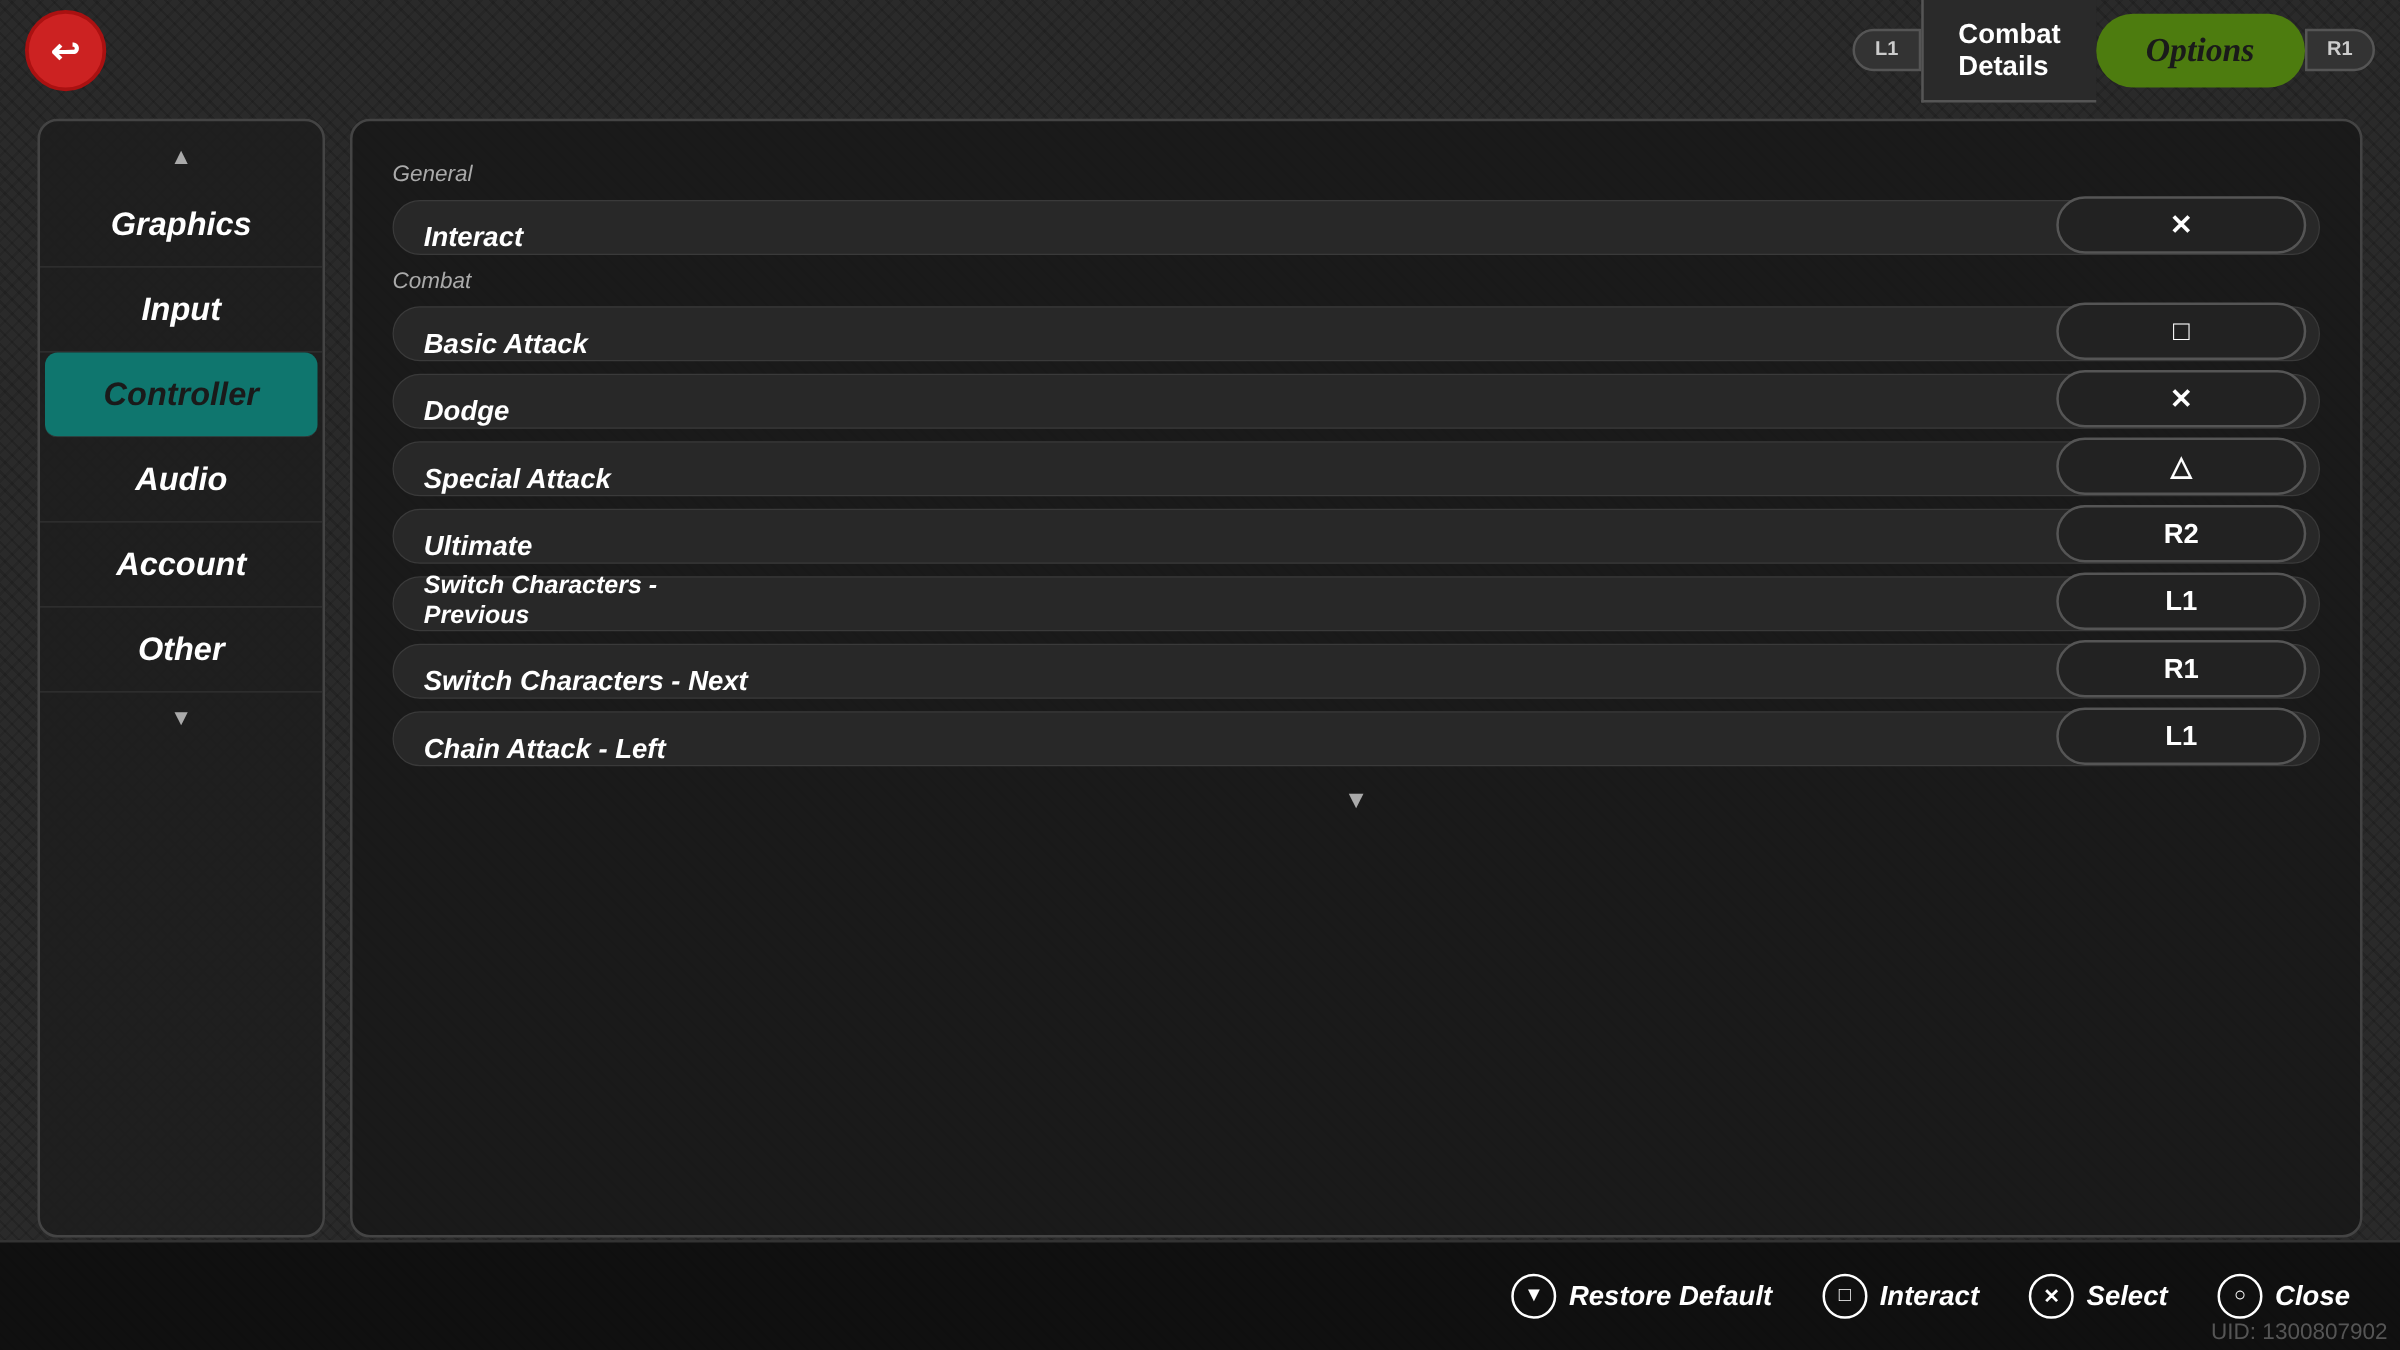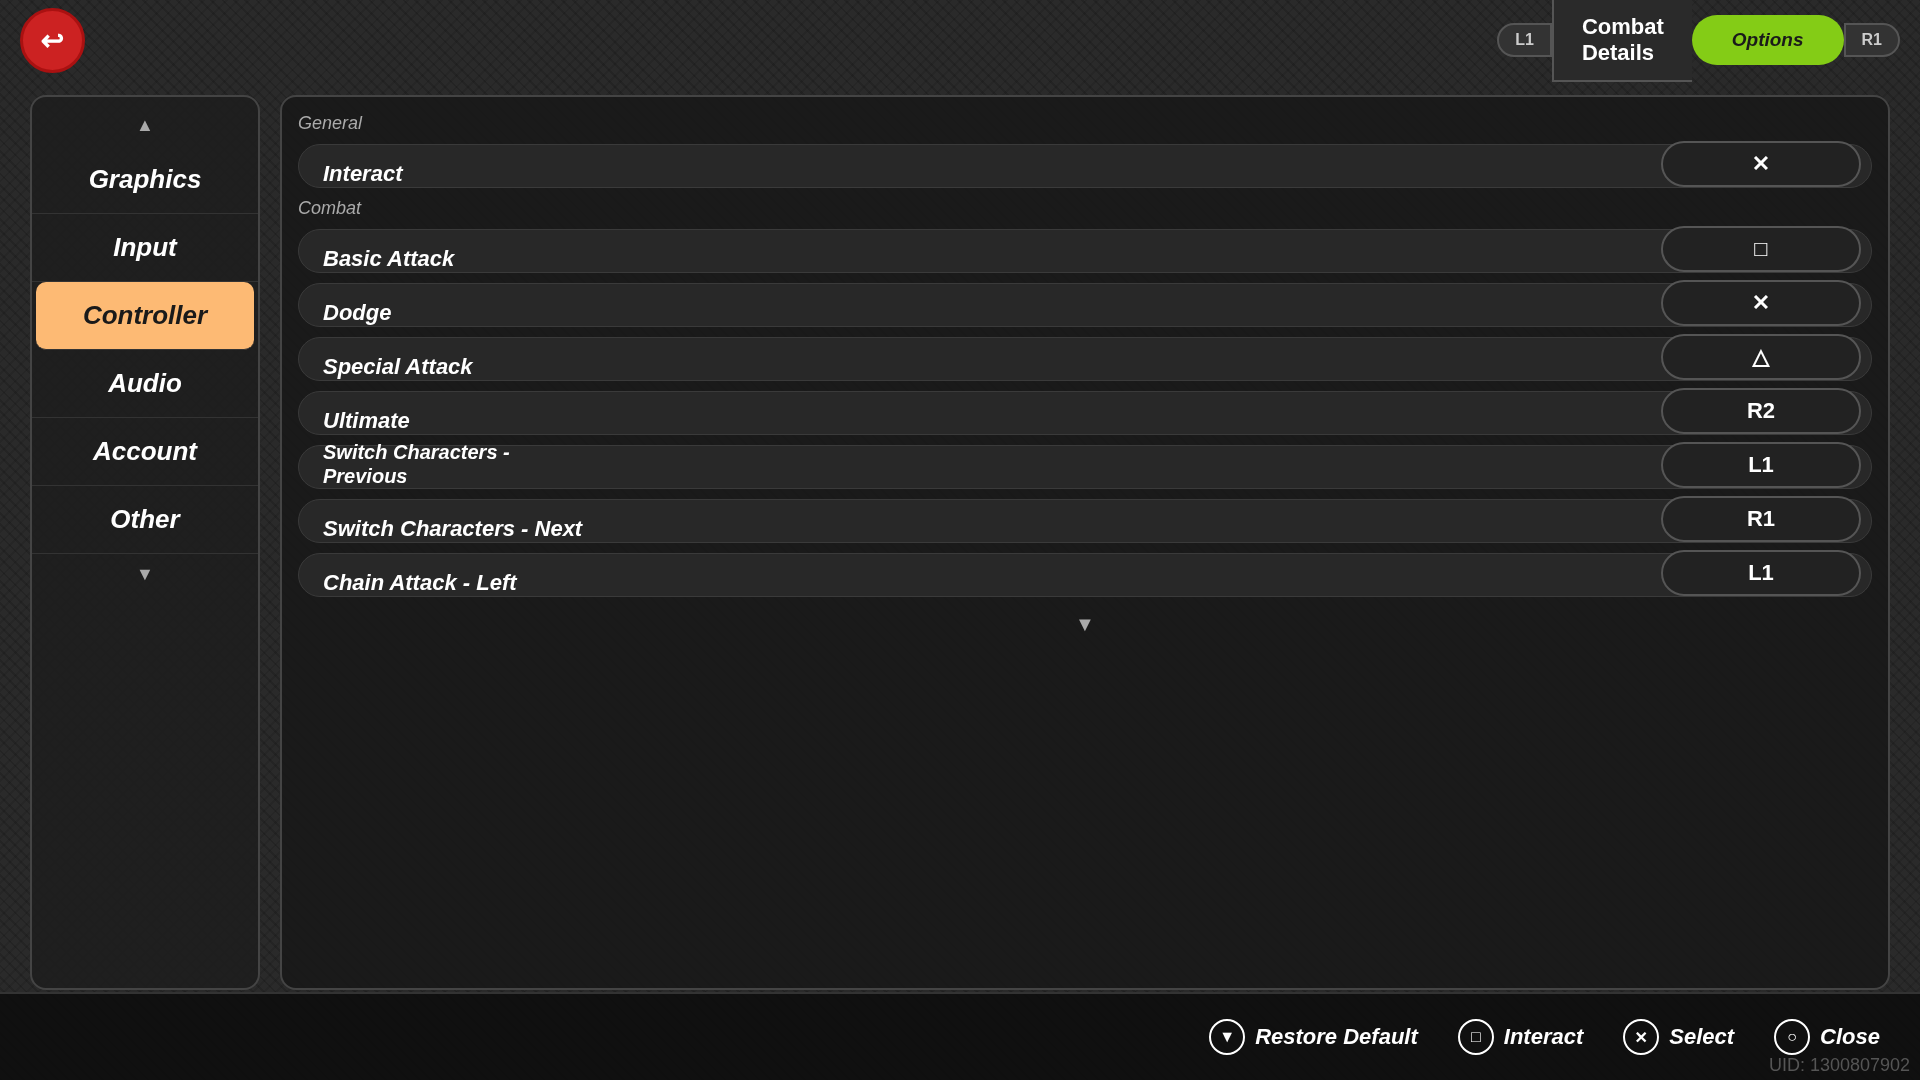--- a/index.html
+++ b/index.html
@@ -76,29 +76,30 @@
       color: white;
       padding: 14px 28px;
       font-size: 22px;
       font-weight: bold;
       border: 2px solid #555;
       border-right: none;
       cursor: pointer;
     }
 
     .tab-options {
-      background: #84cc16;
+      background: #4d7c0f;
       color: #1a1a1a;
       padding: 14px 40px;
-      font-size: 19px;
+      font-size: 27px;
       font-weight: bold;
       font-style: italic;
       border-radius: 30px;
       cursor: pointer;
       border: none;
+      font-family: Liberation Serif, serif;
     }
 
     .tab-r1 {
       background: #333;
       color: #ccc;
       padding: 6px 16px;
       border-radius: 0 20px 20px 0;
       font-size: 16px;
       font-weight: bold;
       border: 2px solid #555;
@@ -145,33 +146,33 @@
       text-align: center;
       color: white;
       font-size: 26px;
       font-style: italic;
       font-weight: bold;
       cursor: pointer;
       border-bottom: 1px solid #333;
     }
 
     .sidebar-item.active {
-      background: #fdba74;
+      background: #0f766e;
       color: #1a1a1a;
       border-radius: 10px;
       margin: 0 4px;
     }
 
     
     .right-panel {
       flex: 1;
       background: rgba(25, 25, 25, 0.92);
       border-radius: 16px;
       border: 2px solid #444;
-      padding: 16px;
+      padding: 32px;
       overflow: hidden;
       display: flex;
       flex-direction: column;
       gap: 0;
     }
 
     .section-label {
       color: #aaa;
       font-size: 18px;
       margin-bottom: 10px;

